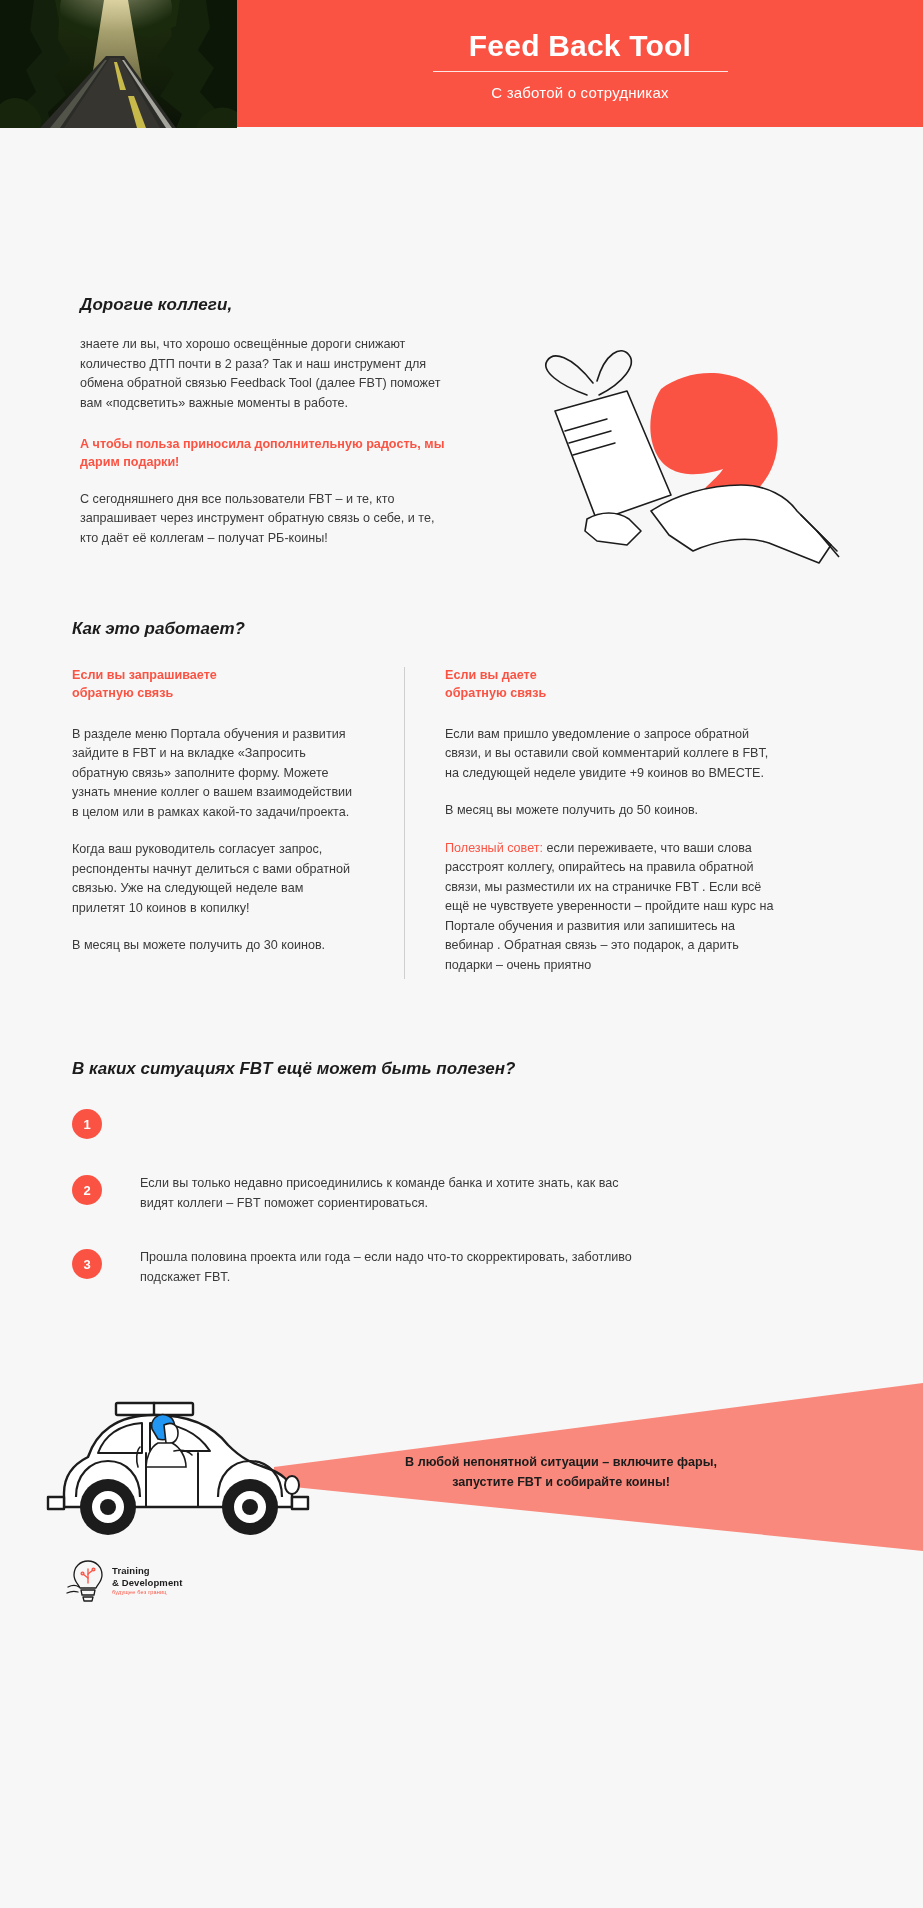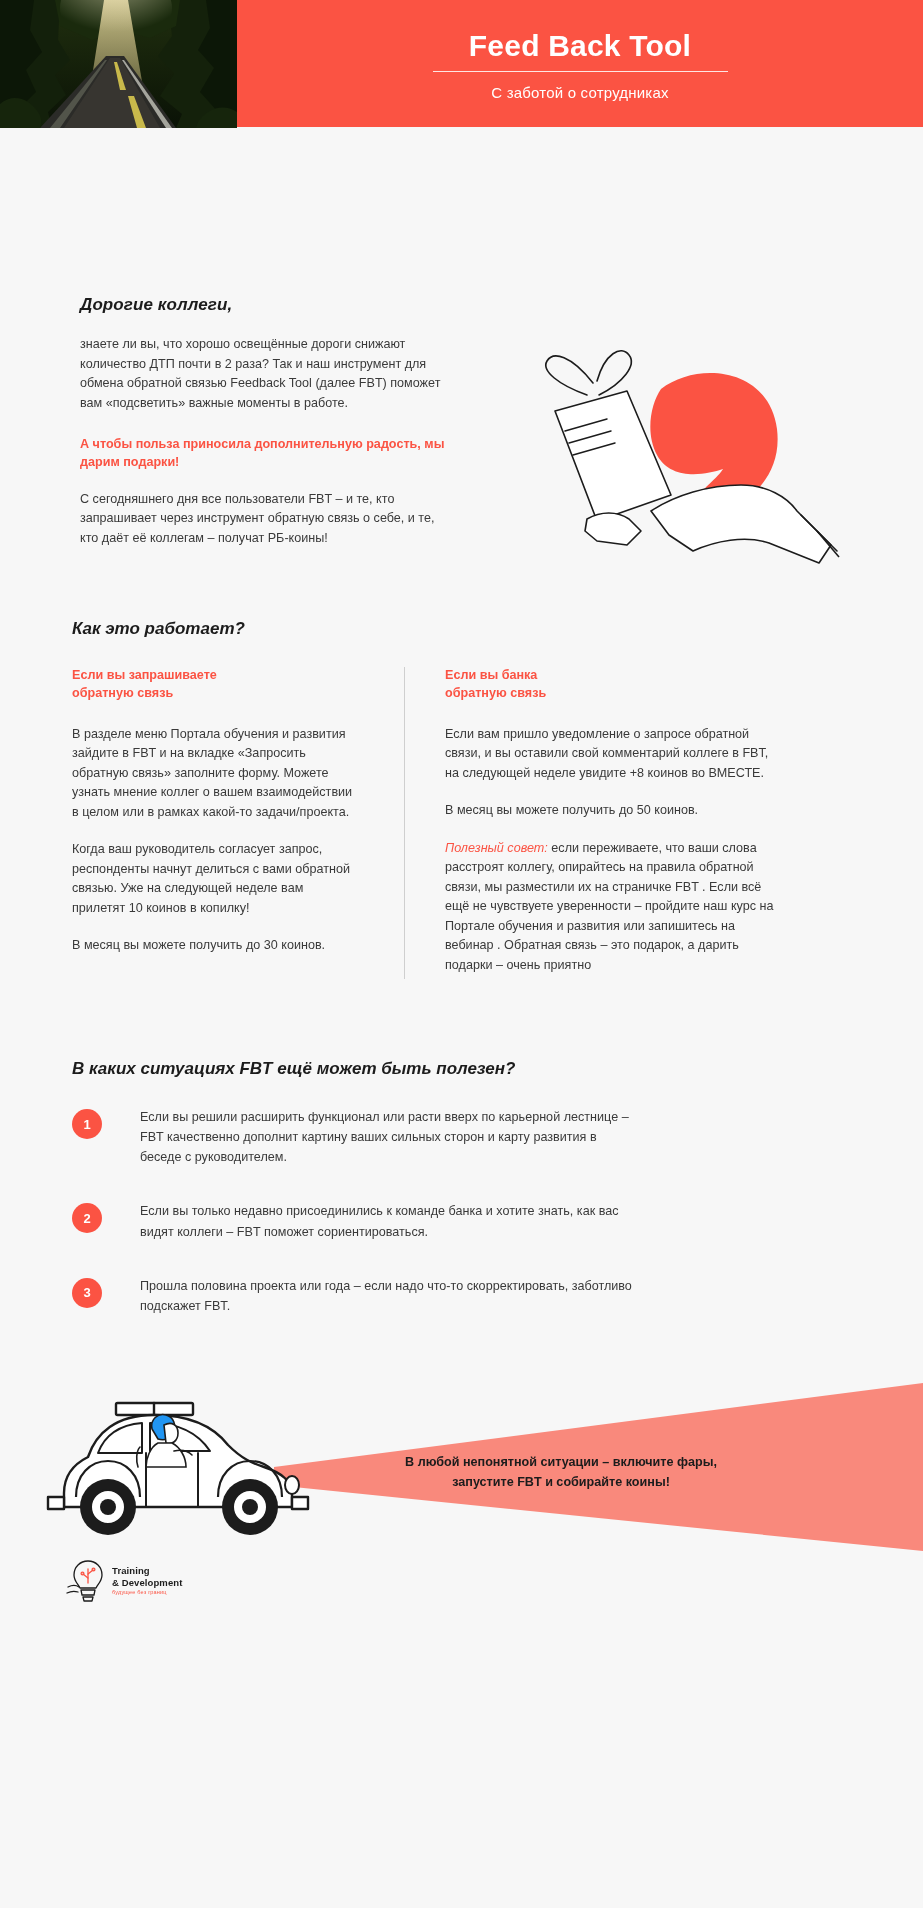--- a/index.html
+++ b/index.html
@@ -132,21 +132,21 @@
     font-size: 12.6px;
     line-height: 1.42;
     margin: 0 0 22px 0;
   }
   .col p {
     font-size: 12.6px;
     line-height: 1.55;
     color: #3a3a3a;
     margin: 0 0 18px 0;
   }
-  .tip-label { color: #fb5343; font-style: italic; }
+  .tip-label { color: #fb5343; }
 
   
   .sit-title {
     position: absolute;
     left: 72px;
     top: 932px;
     font-style: italic;
     font-size: 17px;
     font-weight: 600;
     color: #1c1c1c;
@@ -344,34 +344,33 @@
       </div>
       <p>В разделе меню Портала обучения и развития зайдите в FBT  и на вкладке «Запросить обратную связь» заполните форму. Можете узнать мнение коллег о вашем взаимодействии в целом или в рамках какой-то задачи/проекта.</p>
       <p>Когда ваш руководитель согласует запрос, респонденты начнут делиться с вами обратной связью. Уже на следующей неделе вам прилетят 10 коинов в копилку!</p>
       <p>В месяц вы можете получить до 30 коинов.</p>
     </div>
 
     <div class="col-divider"></div>
 
     <div class="col col-right">
       <div class="col-head">
-        <span>Если вы банка</span><br>
+        <span>Если вы даете</span><br>
         <span>обратную связь</span>
       </div>
-      <p>Если вам пришло уведомление о запросе обратной связи, и вы оставили свой комментарий коллеге в FBT, на следующей неделе увидите +8 коинов во ВМЕСТЕ.</p>
+      <p>Если вам пришло уведомление о запросе обратной связи, и вы оставили свой комментарий коллеге в FBT, на следующей неделе увидите +9 коинов во ВМЕСТЕ.</p>
       <p>В месяц вы можете получить до 50 коинов.</p>
       <p><span class="tip-label">Полезный совет:</span><span> если переживаете, что ваши слова расстроят коллегу, опирайтесь на правила обратной связи, мы разместили их на страничке FBT . Если всё ещё не чувствуете уверенности – пройдите наш курс  на Портале обучения и развития или запишитесь на вебинар . Обратная связь – это подарок,  а дарить подарки – очень приятно</span></p>
     </div>
   </div>
 
   <div class="sit-title">В каких ситуациях FBT ещё может быть полезен?</div>
   <div class="sit-list">
     <div class="sit-item">
       <div class="sit-num">1</div>
-      <div class="sit-text">Если вы решили расширить функционал или расти вверх по карьерной лестнице – FBT качественно дополнит картину ваших сильных сторон и карту развития в беседе с руководителем.</div>
     </div>
     <div class="sit-item">
       <div class="sit-num">2</div>
       <div class="sit-text">Если вы только недавно присоединились к команде банка и хотите знать, как вас видят коллеги – FBT поможет сориентироваться.</div>
     </div>
     <div class="sit-item">
       <div class="sit-num">3</div>
       <div class="sit-text">Прошла половина проекта или года – если надо что-то скорректировать, заботливо подскажет FBT.</div>
     </div>
   </div>

